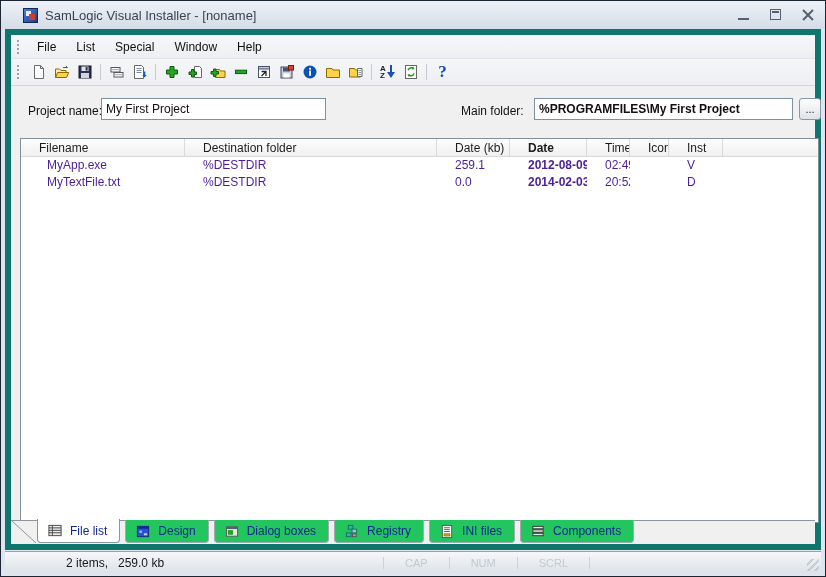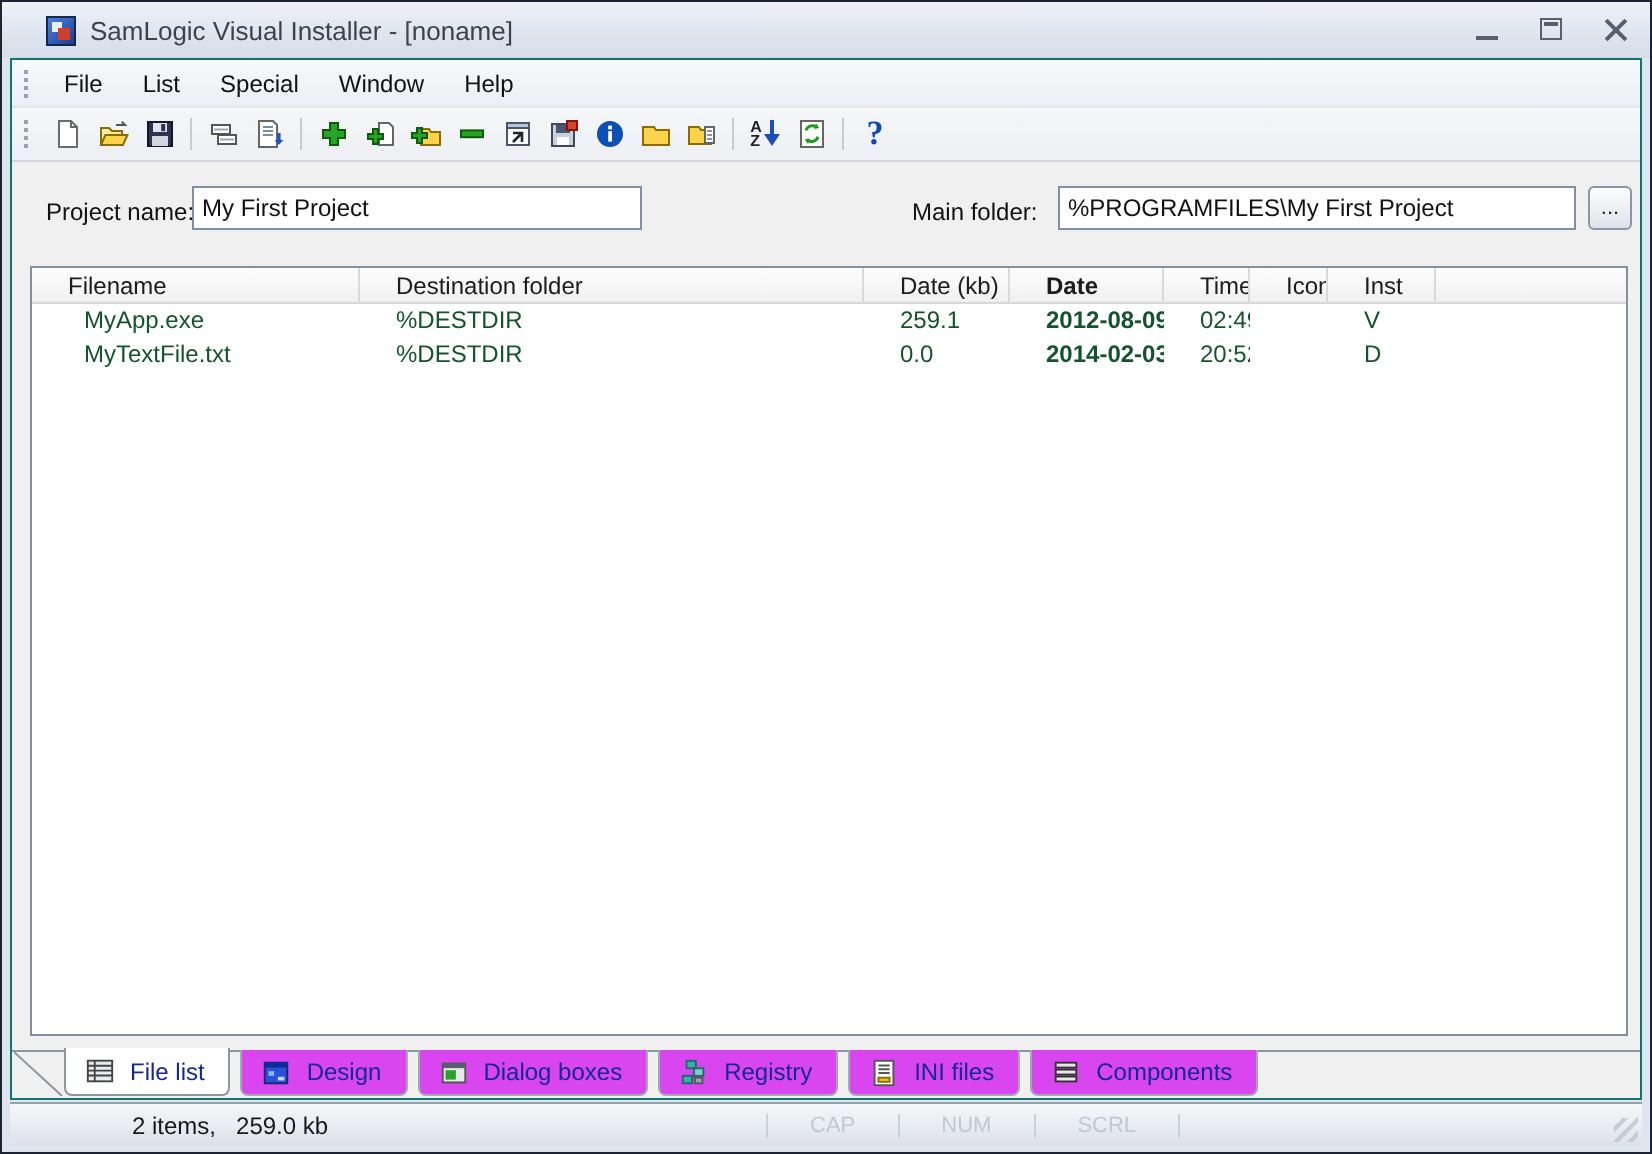--- a/index.html
+++ b/index.html
@@ -18,21 +18,21 @@
   .wbtn { position:relative; width:18px; height:14px; cursor:default; }
   .g-min { position:absolute; left:3px; bottom:2px; width:11px; height:0; border-bottom:2px solid #566070; }
   .g-max { position:absolute; left:3px; top:1px; width:11px; height:11px; border:1px solid #566070; }
   .g-max:before { content:""; position:absolute; left:1px; top:1px; right:1px; height:2px; background:#566070; }
   .g-close { position:absolute; left:2px; top:0; width:14px; height:14px; }
   .g-close:before,.g-close:after { content:""; position:absolute; left:6px; top:0; width:2px; height:14px; background:#566070; }
   .g-close:before { transform:rotate(45deg); }
   .g-close:after { transform:rotate(-45deg); }
 
   
-  .client { position:absolute; left:4px; right:4px; top:28px; bottom:26px; background:#f0f0f0; border:1px solid #0f766e; display:flex; flex-direction:column;justify-content:center; }
+  .client { position:absolute; left:4px; right:4px; top:28px; bottom:26px; background:#f0f0f0; border:6px solid #0f766e; display:flex; flex-direction:column;justify-content:center; }
 
   .menubar { height:24px; background:linear-gradient(#f7f8fa,#eceef3); display:flex; align-items:center; border-bottom:1px solid #e2e5ea; padding-left:4px; }
   .grip { width:4px; height:14px; margin:0 6px 0 2px; border-left:2px dotted #9aa2ae; }
   .menu-item { font-size:12px; color:#111; padding:3px 10px; }
 
   .toolbar { height:27px; background:linear-gradient(#f5f6f8,#edeff2); display:flex; align-items:center; border-bottom:1px solid #d2d6dc; padding-left:4px; }
   .tbtn { width:23px; height:22px; display:flex; align-items:center; justify-content:center; }
   .tbtn svg { width:16px; height:16px; }
   .tsep { width:1px; height:16px; background:#c6cbd2; margin:0 4px; }
   .az { display:flex; flex-direction:column; font-size:8px; font-weight:bold; line-height:7px; color:#222; margin-right:1px; }
@@ -41,40 +41,40 @@
   .sort-arrow:after { content:""; position:absolute; left:0; top:7px; border-left:4px solid transparent; border-right:4px solid transparent; border-top:6px solid #1a4fb8; }
   .help-glyph { font-family:"Liberation Serif", serif; font-size:17px; font-weight:bold; color:#0c4ab0; }
 
   
   .content { position:relative; flex:1; background:#f0f0f0; }
   .flabel { position:absolute; font-size:12px; color:#111; }
   .lbl-project { left:17px; top:18px; }
   .lbl-folder { left:450px; top:18px; }
   .tbox { position:absolute; top:12px; height:22px; border:1px solid #7f8fa6; background:#fff; font-family:"Liberation Sans",sans-serif; font-size:12px; color:#111; padding:0 4px; }
   .in-project { left:90px; width:225px; }
-  .in-folder { left:523px; width:259px; }
+  .in-folder { left:523px; width:259px;font-weight:bold; }
   .browse { position:absolute; left:788px; top:12px; width:22px; height:22px; font-size:11px; color:#222; background:linear-gradient(#fdfdfd,#dfe3e8); border:1px solid #8b97a8; border-radius:3px; text-align:center; line-height:19px; }
 
   
   .listview { position:absolute; left:9px; top:52px; width:799px; height:385px; background:#fff; border:1px solid #828f9c; overflow:hidden; }
   .lv-header { display:flex; height:18px; background:linear-gradient(#fdfdfd,#f0f0f0); border-bottom:1px solid #d9d9d9; }
   .hcell { font-size:12px; color:#1c1c1c; padding:2px 0 0 18px; border-right:1px solid #d9d9d9; overflow:hidden; white-space:nowrap; }
   .lv-row { display:flex; height:17px; }
-  .rcell { font-size:12px; color:#14532d; padding:1px 0 0 18px; overflow:hidden; white-space:nowrap; }
+  .rcell { font-size:12px; color:#4c1d95; padding:1px 0 0 18px; overflow:hidden; white-space:nowrap; }
   .c0 { width:164px; } .c1 { width:252px; } .c2 { width:73px; } .c3 { width:77px;font-weight:bold; }
   .c4 { width:43px; } .c5 { width:39px; } .c6 { width:54px; } .c7 { flex:1; border-right:none; }
   .lv-row .c0 { padding-left:26px; }
 
   
   .tabstrip { position:relative; height:24px; background:#f0f0f0; }
   .tabstrip:before { content:""; position:absolute; top:0; left:0; right:0; height:1px; background:#8e959c; }
   .notch { position:absolute; left:1px; top:0; width:26px; height:23px; }
   .tabs { position:absolute; left:26px; top:0; display:flex; gap:5px; }
   .tab { display:flex; align-items:center; gap:7px; height:23px; padding:0 12px 0 9px; font-size:12px; color:#13298f;
-    background:#d946ef; border:1px solid #a3aab2; border-top:none; border-radius:0 0 4px 4px; }
+    background:#22c55e; border:1px solid #a3aab2; border-top:none; border-radius:0 0 4px 4px; }
   .tab.active { background:#fff; position:relative; margin-top:-1px; height:24px; border-color:#8e959c; }
   .tab svg { width:16px; height:15px; }
 
   
   .statusbar { position:absolute; left:4px; right:4px; bottom:3px; height:22px;
     background:linear-gradient(#f5f7f9,#dde2e8); border-top:1px solid #99a1aa; }
   .status-text { position:absolute; left:14px; top:4px; font-size:12px; color:#15181c; white-space:pre;margin-left:47px; }
   .panes { position:absolute; left:378px; top:0; bottom:0; display:flex; align-items:center; }
   .pane { font-size:11px; color:#c2c8d1; padding:0 21px; border-left:1px solid #ccd2da; }
   .pane:last-child { border-right:1px solid #ccd2da; }

